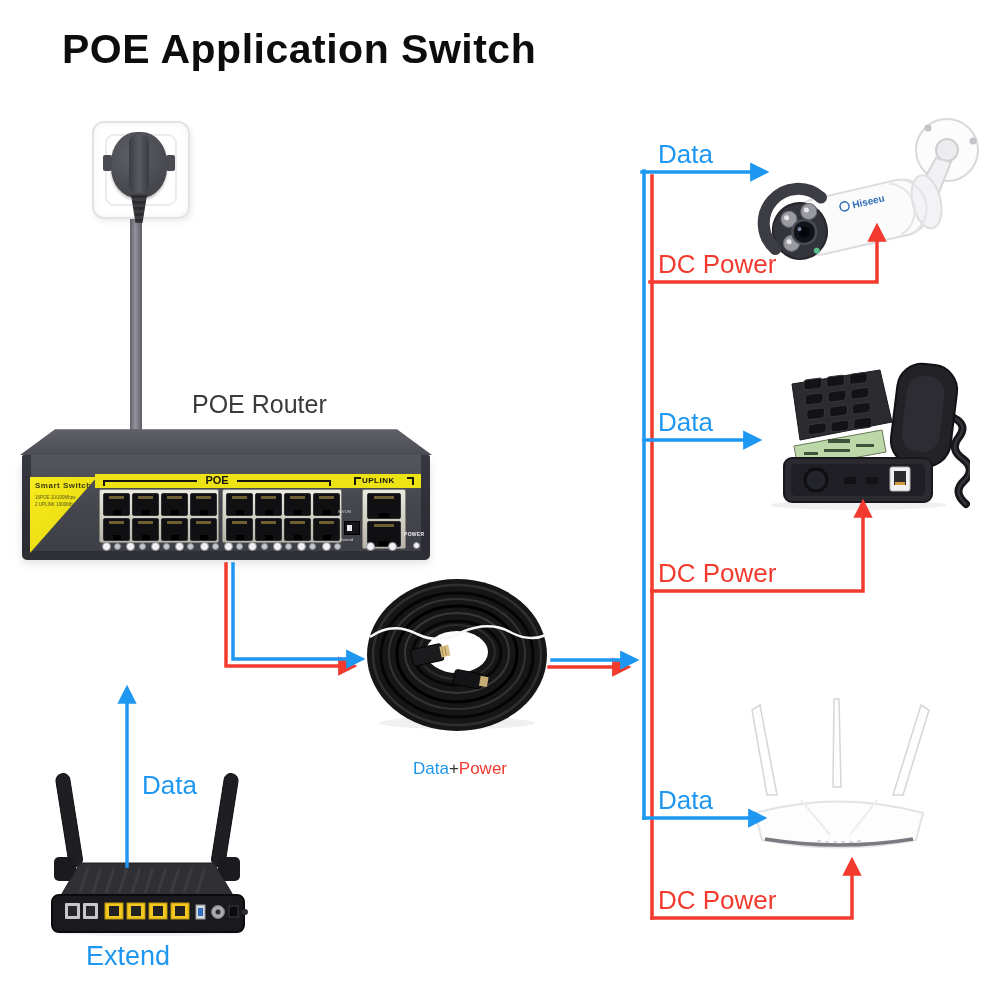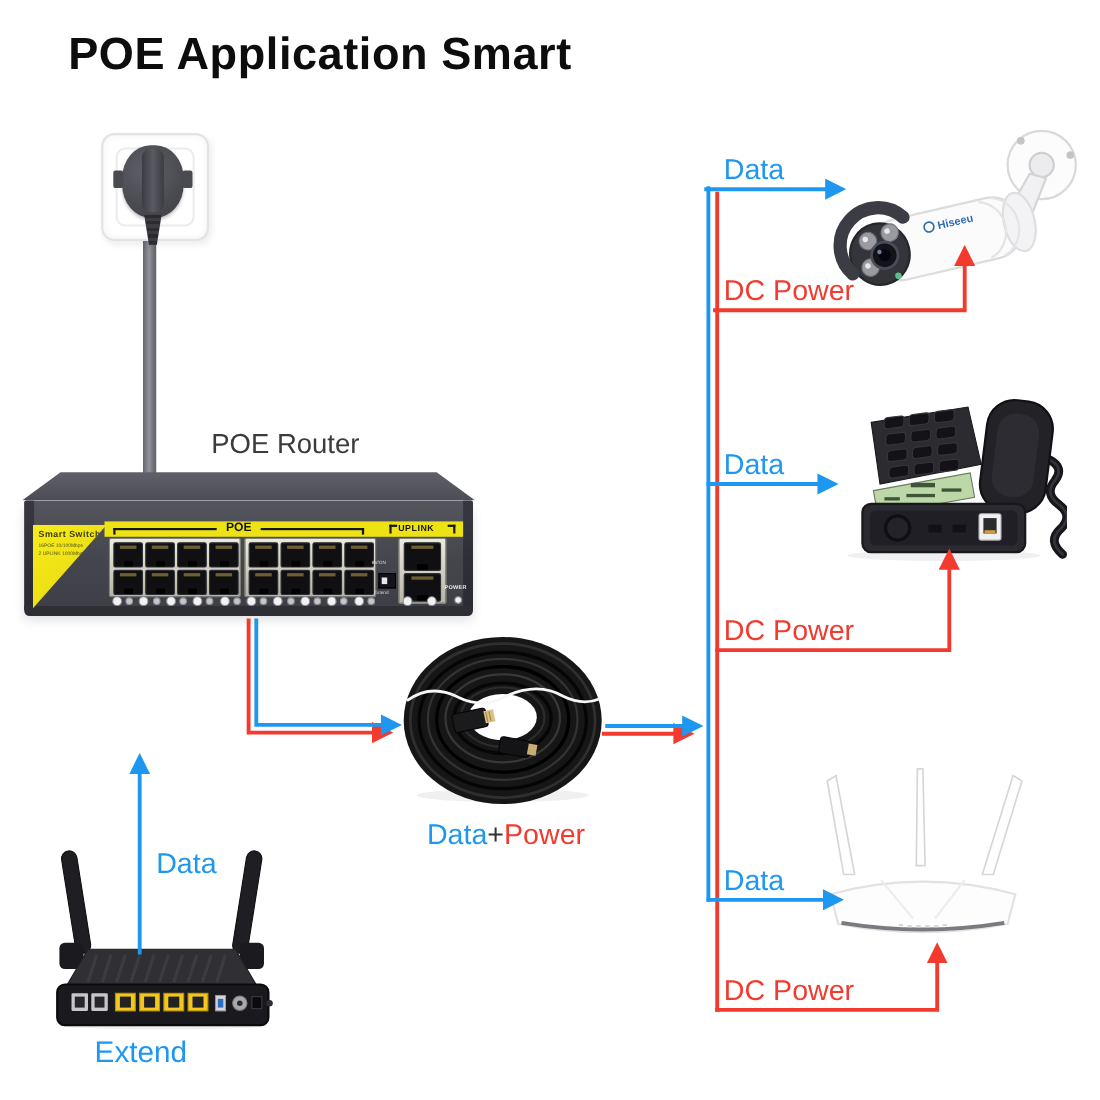--- a/index.html
+++ b/index.html
@@ -17,21 +17,21 @@
   .page-title{
     position:absolute;left:62px;top:26px;
     font-size:41px;font-weight:700;color:#0d0d0d;letter-spacing:.5px;
   }
   .lbl{position:absolute;font-size:26px;color:#222;white-space:nowrap;z-index:6;}
   .lbl.blue{color:var(--blue);}
   .lbl.red{color:var(--red);}
   .lbl.dark{color:#3b3b3b;}
   .coil-caption{position:absolute;left:360px;width:200px;text-align:center;z-index:6;}
   .coil-caption .line1{font-size:25px;color:#2b2b2b;}
-  .coil-caption .line2{font-size:26px;margin-top:0;}
+  .coil-caption .line2{font-size:17px;margin-top:16px;}
   .coil-caption .plus{color:#333;}
   
   #cord{
     left:130px;top:196px;width:12px;height:258px;z-index:1;
     background:linear-gradient(90deg,#63636c,#92929b 45%,#5c5c65);
     border-radius:3px;
   }
   #socket-wrap{left:88px;top:115px;width:104px;height:132px;z-index:2;}
   #socket-plate{
     position:absolute;left:4px;top:6px;width:94px;height:94px;background:#fff;
@@ -118,21 +118,21 @@
   #arrows{position:absolute;left:0;top:0;z-index:5;pointer-events:none;}
   .wire{fill:none;stroke-width:3.5px;stroke-linecap:square;stroke-linejoin:miter;}
   .wire.b{stroke:var(--blue);}
   .wire.r{stroke:var(--red);}
   
   .device{position:absolute;z-index:4;}
 </style>
 </head>
 <body>
 
-<div class="page-title">POE Application Smart</div>
+<div class="page-title">POE Application Switch</div>
 
 <div class="abs" id="cord"></div>
 
 <div class="abs" id="socket-wrap">
   <div id="socket-plate"></div>
   <div id="socket-inner"></div>
   <div class="plug-body"></div>
   <div class="plug-wing l"></div>
   <div class="plug-wing r"></div>
   <div class="plug-spine"></div>

